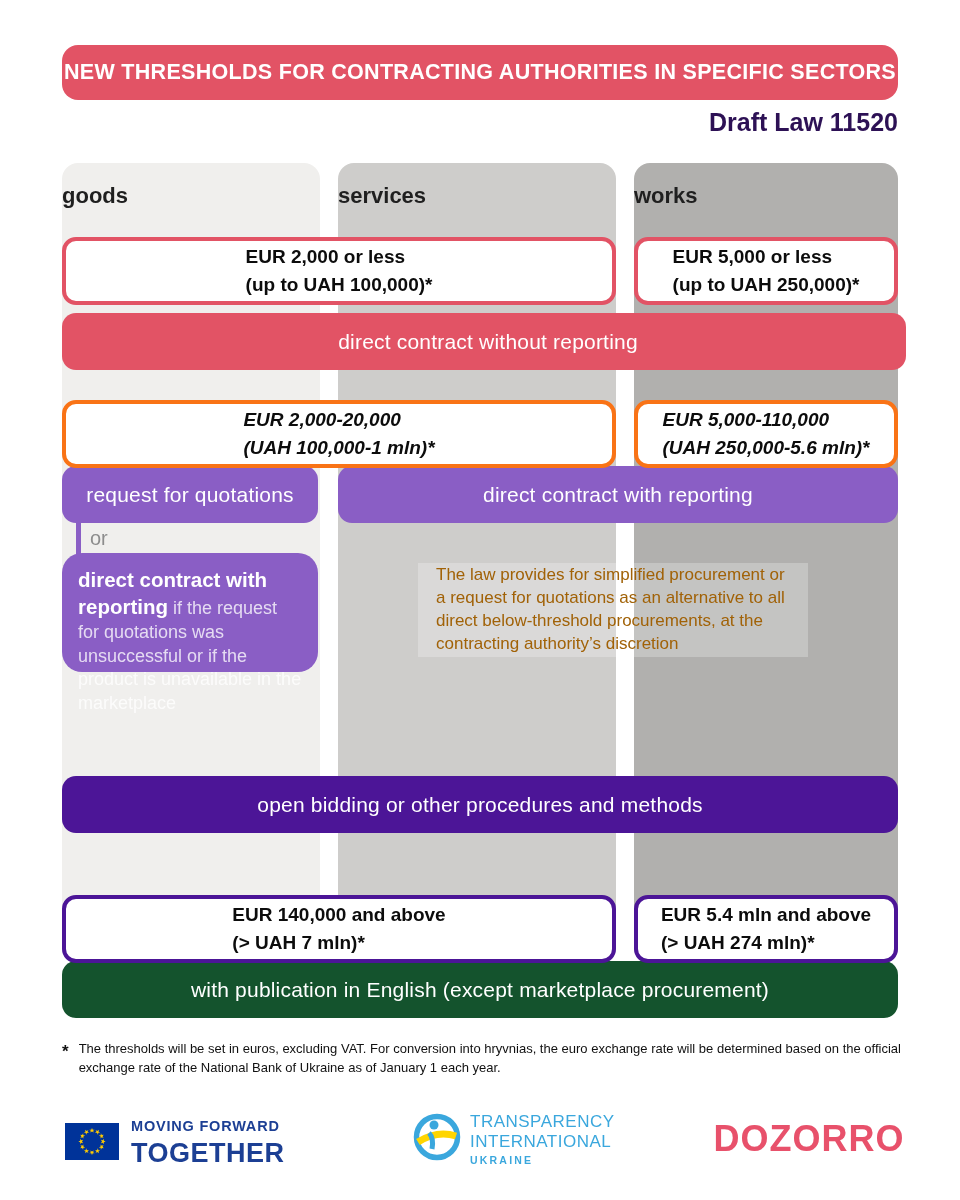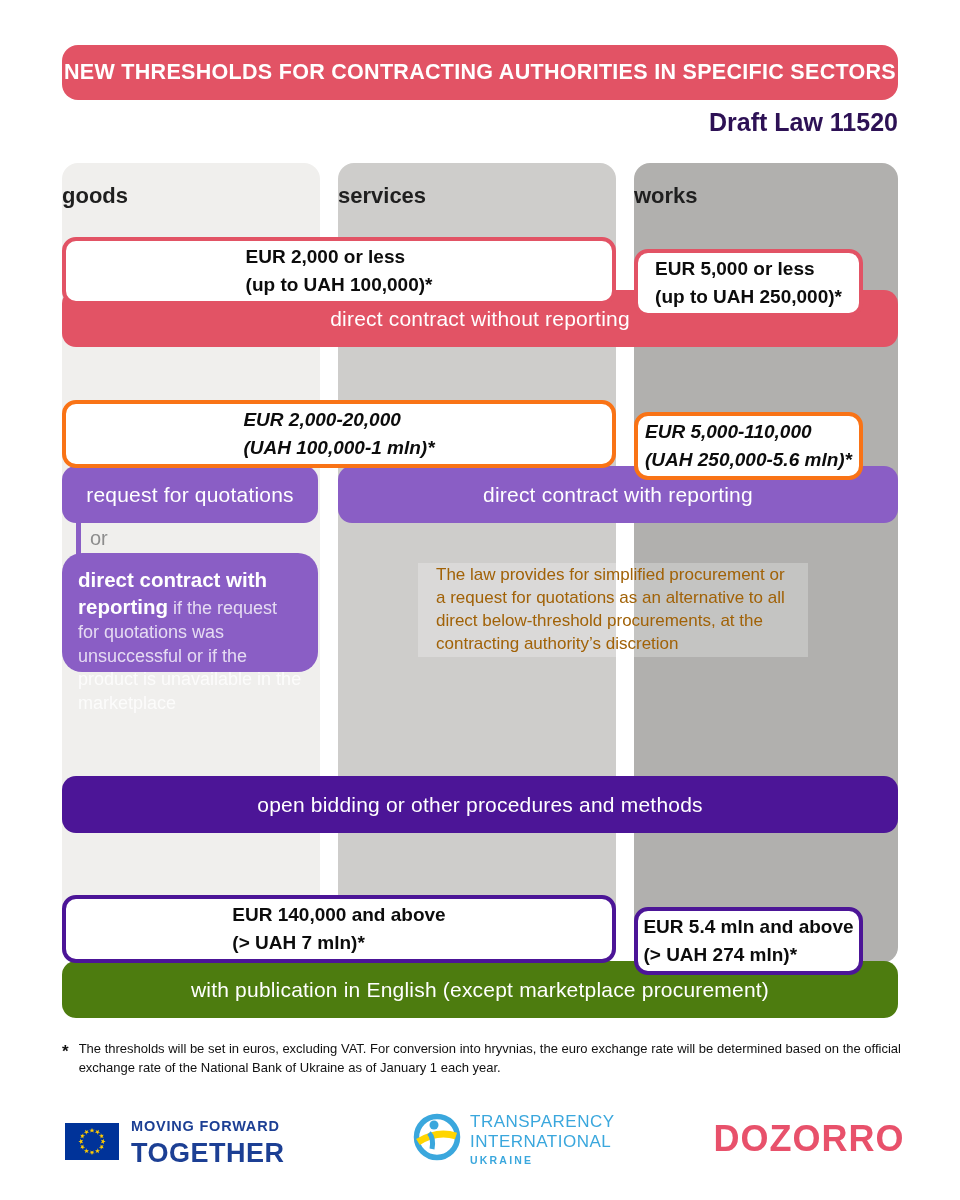--- a/index.html
+++ b/index.html
@@ -29,33 +29,33 @@
   
   .tbox{
     background:#ffffff;border-radius:14px;z-index:3;
     display:flex;align-items:center;justify-content:center;box-sizing:border-box;
   }
   .tbox .lines{text-align:left;font-size:19px;font-weight:700;color:#0c0c0c;line-height:1.45;}
   .b-pink{border:4px solid #e25365;}
   .b-purple{border:4px solid #f97316;font-style:italic;}
   .b-violet{border:4px solid #4c1597;}
   .gs-box{left:62px;width:554px;height:68px;}
-  .works-box{left:634px;width:229px;height:68px;margin-top:12px;}
+  .works-box{left:634px;width:264px;height:68px;}
   .row1{top:237px;}  .row2{top:400px;}  .row3{top:710px;}  .row4{top:895px;}
 
   
   .banner{
     border-radius:14px;z-index:2;display:flex;align-items:center;justify-content:center;
   }
   .banner span{color:#ffffff;font-size:21px;font-weight:500;letter-spacing:.2px;}
-  .banner-pink{left:62px;top:290px;width:836px;height:57px;background:#e25365;}
+  .banner-pink{left:62px;top:313px;width:836px;height:57px;background:#e25365;padding-left:8px;}
   .banner-rfq{left:62px;top:466px;width:256px;height:57px;background:#8a5ec5;}
   .banner-dcr{left:338px;top:466px;width:560px;height:57px;background:#8a5ec5;}
   .banner-open{left:62px;top:776px;width:836px;height:57px;background:#4c1597;}
-  .banner-english{left:62px;top:961px;width:836px;height:57px;background:#4d7c0f;}
+  .banner-english{left:62px;top:961px;width:836px;height:57px;background:#14532d;}
 
   
   .or-line{left:76px;top:520px;width:5px;height:36px;background:#8a5ec5;z-index:2;}
   .or-label{left:90px;top:527px;font-size:20px;color:#8d8d8d;z-index:2;}
   .alt-box{
     left:62px;top:553px;width:256px;height:119px;background:#8a5ec5;border-radius:20px;
     z-index:3;box-sizing:border-box;padding:13px 16px;line-height:1.32;
   }
   .alt-box .bold{color:#ffffff;font-size:20.5px;font-weight:700;}
   .alt-box .rest{color:rgba(255,255,255,.78);font-size:18px;font-weight:400;}

